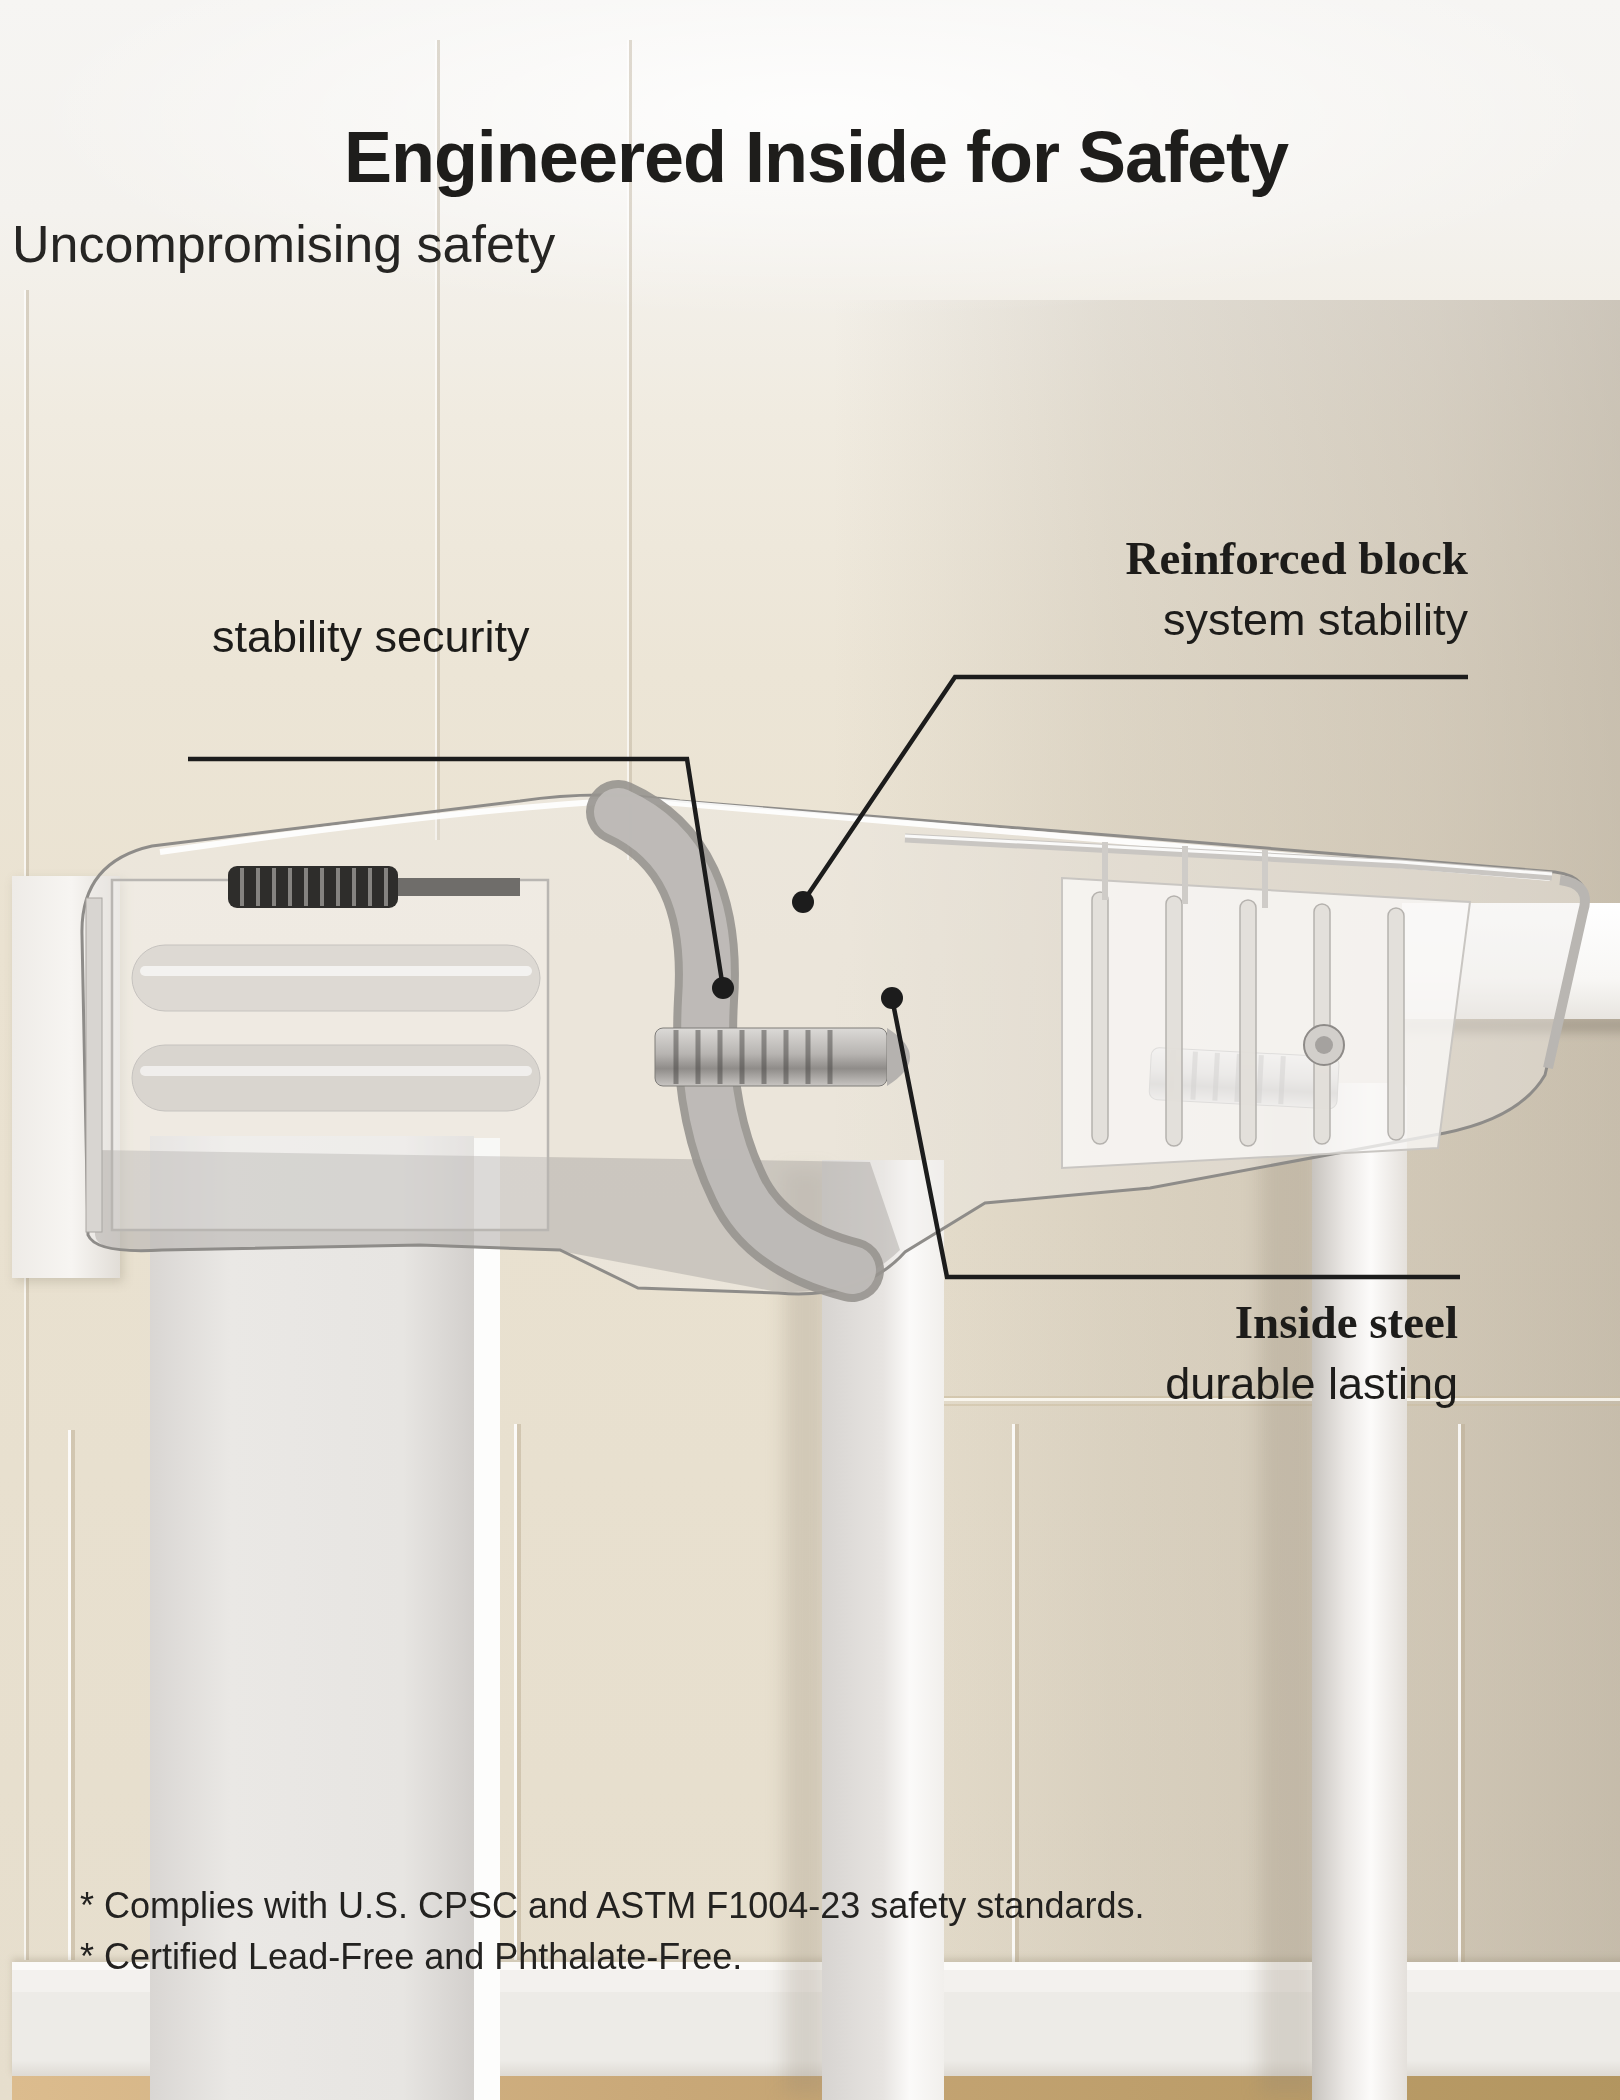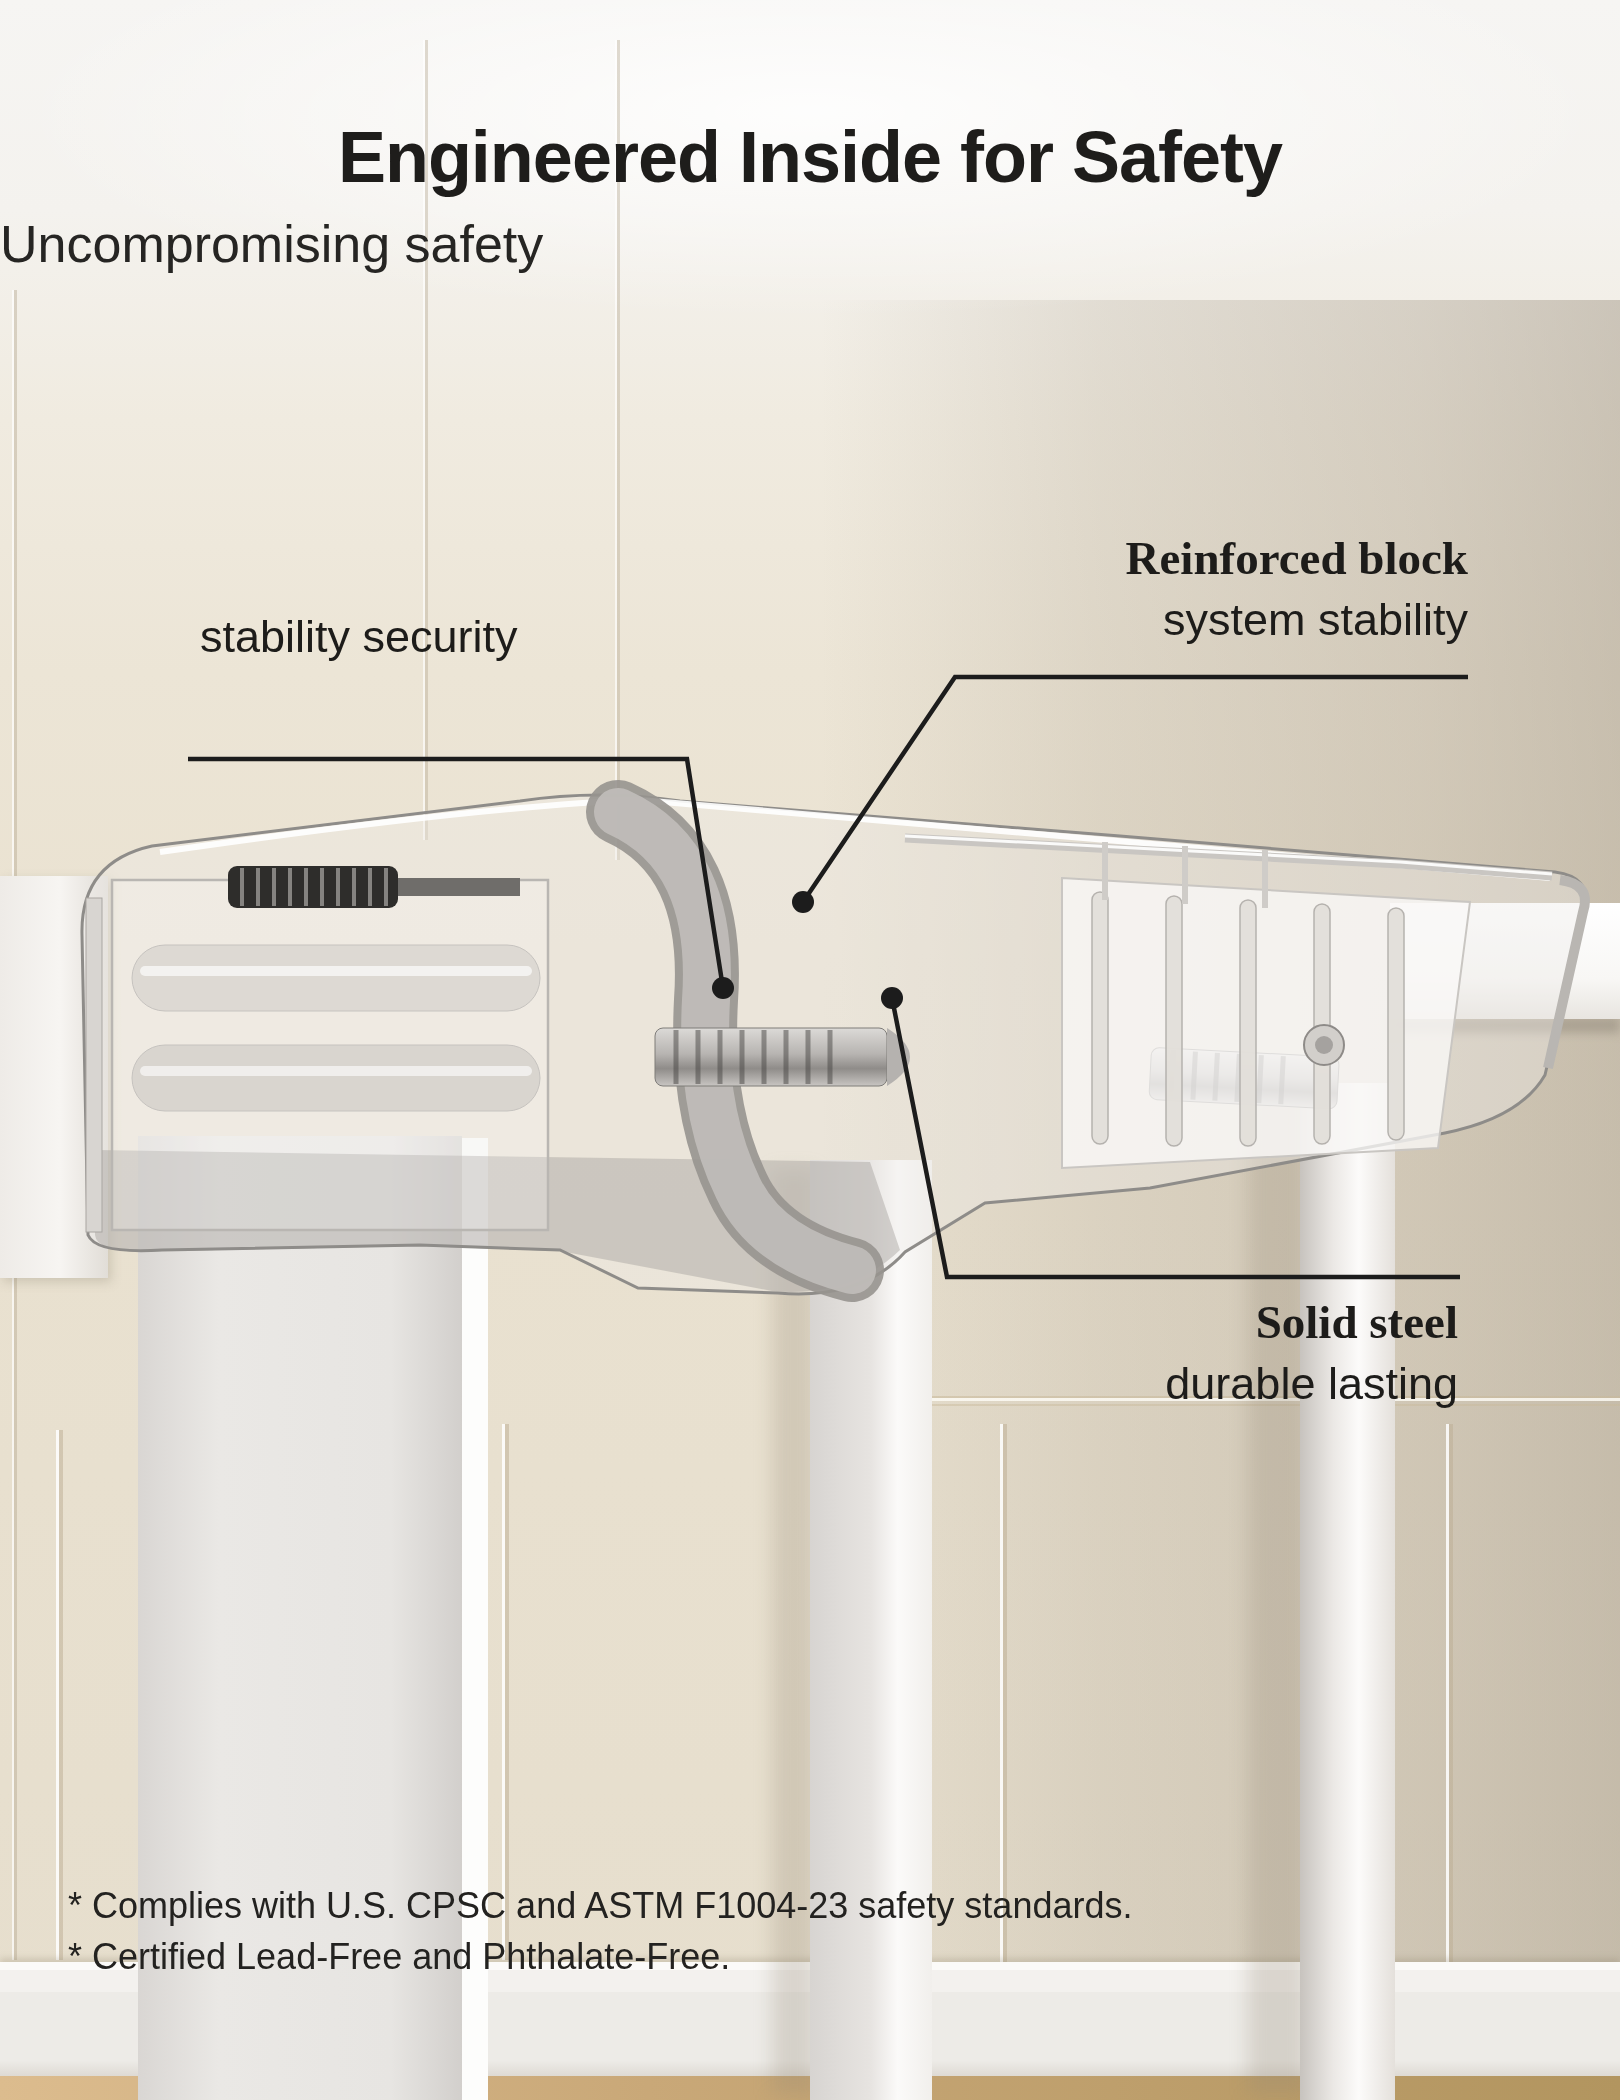--- a/index.html
+++ b/index.html
@@ -1,21 +1,21 @@
 <!DOCTYPE html>
 <html><head>
 <meta charset="utf-8">
 <style>
   html,body{margin:0;padding:0;background:#ffffff;}
   .canvas{
     position:relative;width:1620px;height:2100px;overflow:hidden;
     font-family:"Liberation Sans", sans-serif;
     background:linear-gradient(to bottom,#f6f5f3 0%,#f4f2ee 10%,#f0ebe0 20%,#ece5d6 32%,#eae2d1 45%,#e8e0cf 70%,#e6decd 100%);
   }
-  .abs{position:absolute;}
+  .abs{position:absolute;margin-left:12px;}
   
   .wall-right-shade{left:820px;top:300px;width:800px;height:1800px;
     background:linear-gradient(to right,rgba(167,156,138,0) 0%,rgba(167,156,138,0.22) 35%,rgba(160,148,130,0.34) 75%,rgba(150,138,120,0.42) 100%);}
   .wall-top-glow{left:0;top:0;width:1620px;height:320px;
     background:radial-gradient(ellipse at 50% 35%,rgba(255,255,255,0.85) 0%,rgba(255,255,255,0) 70%);}
   .groove{width:5px;background:linear-gradient(to right,rgba(255,255,255,0.85) 0 2px,rgba(182,169,146,0.55) 2px 5px);}
   .g1{left:423px;top:40px;height:800px;opacity:.75;}
   .g2{left:615px;top:40px;height:820px;opacity:.75;}
   .g3{left:12px;top:290px;height:1670px;opacity:.8;}
   .chair-rail{left:840px;top:1396px;width:780px;height:12px;
@@ -193,21 +193,21 @@
   <div class="abs subtitle">Uncompromising safety</div>
 
   <div class="abs callout-label lbl-dual">
     <div class="sb">stability security</div>
   </div>
   <div class="abs callout-label lbl-reinforced">
     <div class="hd">Reinforced block</div>
     <div class="sb">system stability</div>
   </div>
   <div class="abs callout-label lbl-steel">
-    <div class="hd">Solid steel</div>
+    <div class="hd">Inside steel</div>
     <div class="sb">durable lasting</div>
   </div>
 
   <div class="abs footnotes">
     <div>* Complies with U.S. CPSC and ASTM F1004-23 safety standards.</div>
     <div>* Certified Lead-Free and Phthalate-Free.</div>
   </div>
 
 </div>
 

